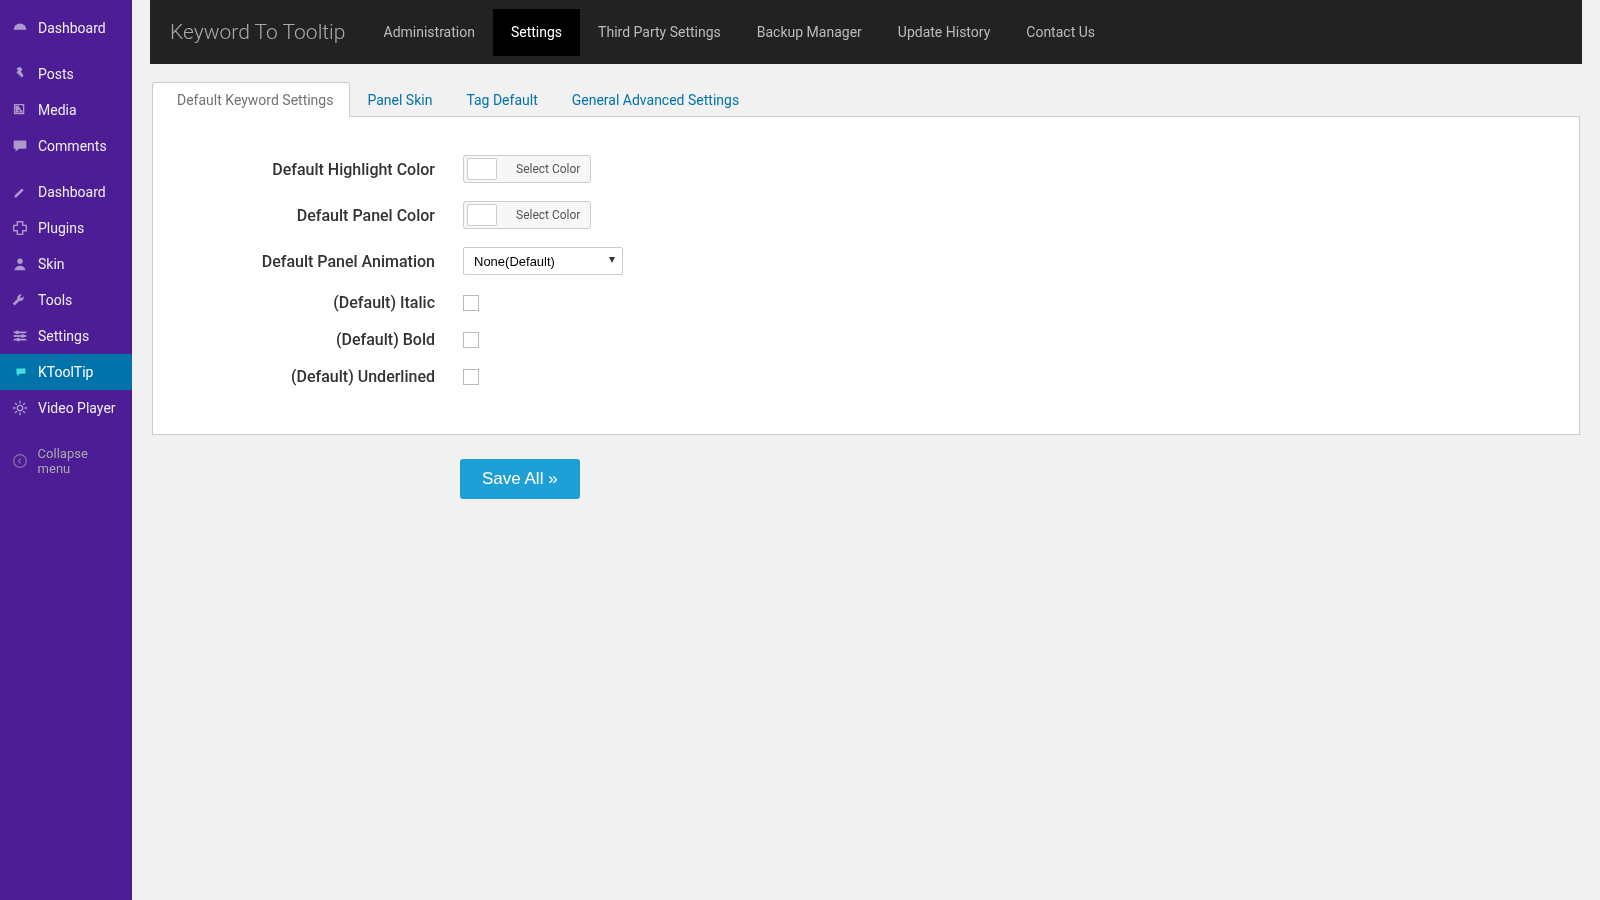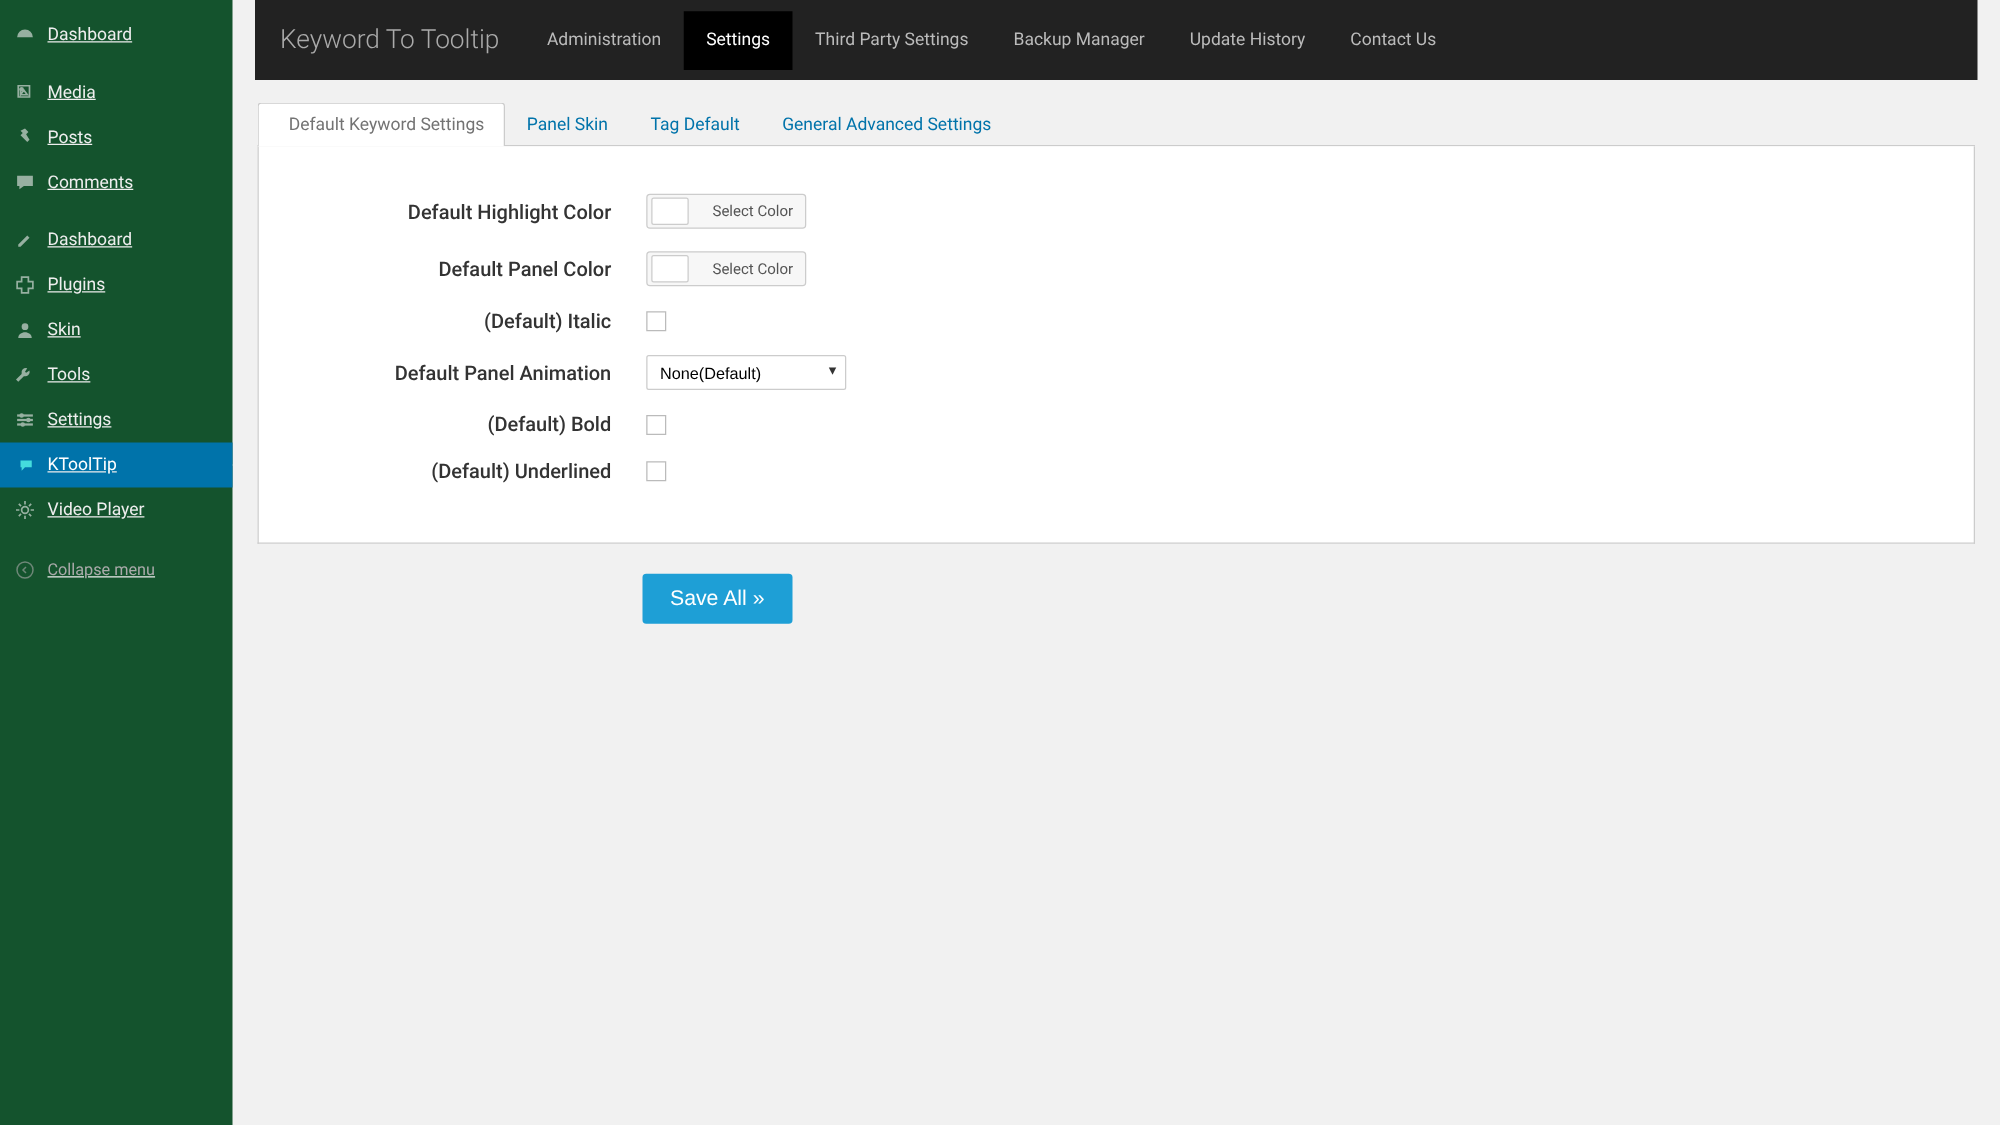--- a/index.html
+++ b/index.html
@@ -1,18 +1,18 @@
 <!DOCTYPE html>
 <html><head>
 <meta charset="utf-8">
 <style>
 * { margin: 0; padding: 0; box-sizing: border-box; }
 body { font-family: -apple-system, BlinkMacSystemFont, "Segoe UI", Roboto, Oxygen, sans-serif; background: #f1f1f1; width: 1600px; height: 900px; overflow: hidden; }
 .container { display: flex; height: 900px; }
-.sidebar { width: 186px; background: #14532d; color: #eee; height: 100%; flex-shrink: 0; text-decoration: underline; }
+.sidebar { width: 132px; background: #4c1d95; color: #eee; height: 100%; flex-shrink: 0; }
 .sidebar-item { display: flex; align-items: center; padding: 8px 10px; color: #eee; font-size: 14px; cursor: pointer; }
 .sidebar-item.active { background: #0073aa; color: #fff; position: relative; }
 .sidebar-item.active::after { content: ""; position: absolute; right: -8px; top: 50%; transform: translateY(-50%); border: 8px solid transparent; border-right-color: #f1f1f1; }
 .sidebar-icon { width: 20px; height: 20px; margin-right: 8px; display: inline-flex; align-items: center; justify-content: center; opacity: 0.6; }
 .sidebar-item.active .sidebar-icon { opacity: 1; }
 .sidebar-spacer { height: 10px; }
 .sidebar-collapse { display: flex; align-items: center; padding: 10px 10px; color: #aaa; font-size: 13px; cursor: pointer; }
 .main { flex: 1; padding: 0 20px 20px 20px; }
 .topbar { background: #222; display: flex; align-items: center; height: 64px; margin: 0 -2px; border-radius: 0; }
 .topbar-title { color: #aaa; font-size: 21px; font-weight: 300; padding: 0 20px; }
@@ -46,33 +46,33 @@
           <svg width="18" height="18" viewBox="0 0 20 20" fill="currentColor">
             <path d="M3 12a7 7 0 0114 0H3zm7-5a1 1 0 011 1v3h-2V8a1 1 0 011-1z"></path>
           </svg>
         </span>
       <span>Dashboard</span>
     </div>
     <div class="sidebar-spacer"></div>
     <div class="sidebar-item">
       <span class="sidebar-icon">
           <svg width="18" height="18" viewBox="0 0 20 20" fill="currentColor">
+            <path d="M10 2l3 3-2 2 3 5-2 2-6-6 2-2-2-2 4-2z"></path>
+          </svg>
+        </span>
+      <span>Posts</span>
+    </div>
+    <div class="sidebar-item">
+      <span class="sidebar-icon">
+          <svg width="18" height="18" viewBox="0 0 20 20" fill="currentColor">
             <circle cx="7" cy="7" r="2"></circle>
             <path d="M4 4h10v10H4zM6 6v6h6l-3-4-3 4z" fill="none" stroke="currentColor" stroke-width="1.5"></path>
           </svg>
         </span>
       <span>Media</span>
-    </div>
-    <div class="sidebar-item">
-      <span class="sidebar-icon">
-          <svg width="18" height="18" viewBox="0 0 20 20" fill="currentColor">
-            <path d="M10 2l3 3-2 2 3 5-2 2-6-6 2-2-2-2 4-2z"></path>
-          </svg>
-        </span>
-      <span>Posts</span>
     </div>
     <div class="sidebar-item">
       <span class="sidebar-icon">
           <svg width="18" height="18" viewBox="0 0 20 20" fill="currentColor">
             <path d="M3 4h14v9H9l-4 3v-3H3z"></path>
           </svg>
         </span>
       <span>Comments</span>
     </div>
     <div class="sidebar-spacer"></div>
@@ -190,32 +190,32 @@
           </div>
         </div>
         <div class="form-row">
           <div class="form-label">Default Panel Color</div>
           <div class="color-picker">
             <div class="color-swatch"></div>
             <div class="color-label">Select Color</div>
           </div>
         </div>
         <div class="form-row">
-          <div class="form-label">(Default) Italic</div>
-          <div class="checkbox"></div>
-        </div>
-        <div class="form-row">
           <div class="form-label">Default Panel Animation</div>
           <div class="select-wrap">
             <select class="select" style="width:160px;">
               <option>None(Default)</option>
             </select>
           </div>
         </div>
         <div class="form-row">
+          <div class="form-label">(Default) Italic</div>
+          <div class="checkbox"></div>
+        </div>
+        <div class="form-row">
           <div class="form-label">(Default) Bold</div>
           <div class="checkbox"></div>
         </div>
         <div class="form-row">
           <div class="form-label">(Default) Underlined</div>
           <div class="checkbox"></div>
         </div>
       </div>
       <button class="save-btn">Save All »</button>
     </div>

